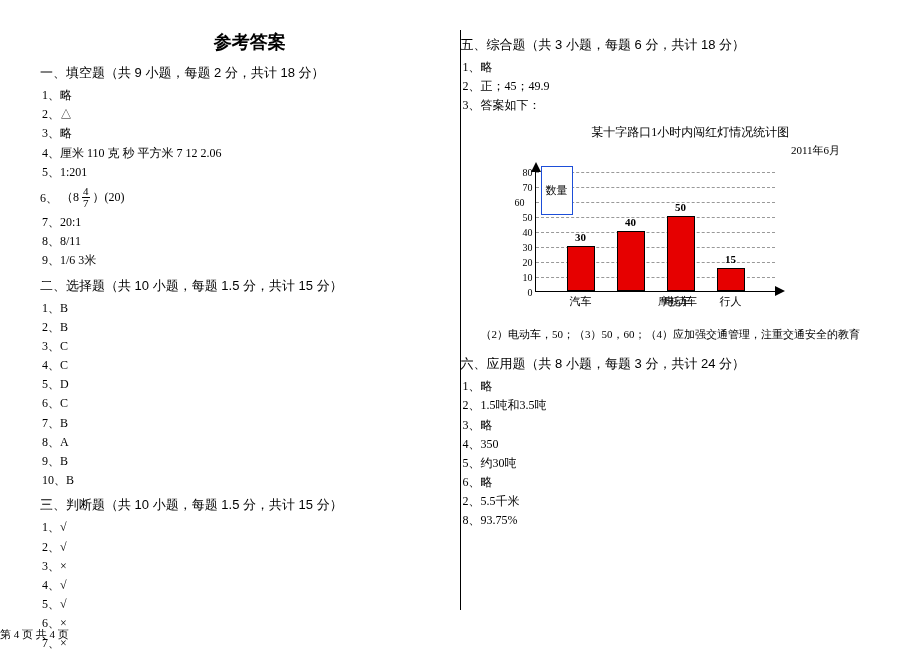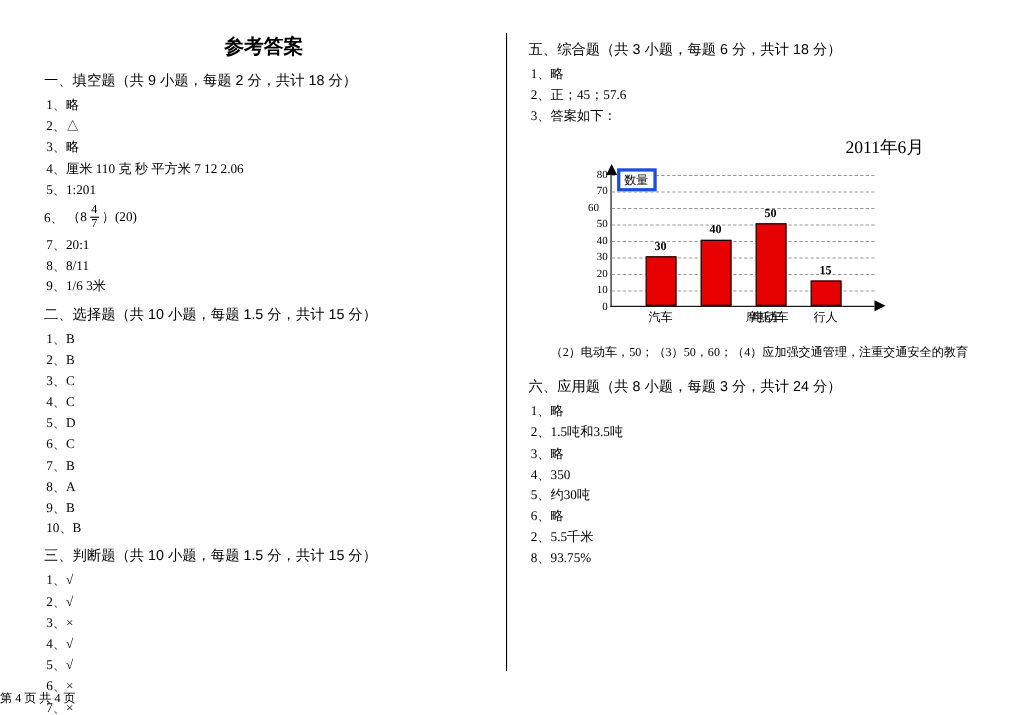--- a/index.html
+++ b/index.html
@@ -7,21 +7,20 @@
       width: 920px;
       height: 650px;
       font-family: "SimSun", "宋体", serif;
       font-size: 12px;
       background: #fff;
       position: relative;
       padding: 30px 40px 10px 40px;
     }
     .page {
       display: flex;
-      gap: 20px;
       height: 580px;
     }
     .column {
       flex: 1;
       position: relative;
     }
     .divider {
       width: 0;
       border-left: 1px solid #000;
       height: 580px;
@@ -62,21 +61,21 @@
     .chart-wrap {
       margin: 8px 0 6px 40px;
     }
     .chart-title {
       text-align: center;
       font-size: 12px;
       margin-bottom: 2px;
     }
     .chart-subtitle {
       text-align: right;
-      font-size: 16px;
+      font-size: 11px;
       margin-right: 40px;
       margin-bottom: 2px;
     }
     .chart {
       position: relative;
       width: 300px;
       height: 160px;
     }
     .chart-area {
       position: absolute;
@@ -103,22 +102,22 @@
       width: 0; height: 0;
       border-top: 5px solid transparent;
       border-bottom: 5px solid transparent;
       border-left: 10px solid #000;
     }
     .y-label-title {
       position: absolute;
       left: 40px;
       top: 6px;
       font-size: 11px;
-      border: 3px solid #1d4ed8;
-      padding: 0 4px;
+      border: 1px solid #1d4ed8;
+      padding: 16px 4px;
       background: #fff;
       z-index: 5;
     }
     .y-tick {
       position: absolute;
       left: 12px;
       font-size: 10px;
       width: 20px;
       text-align: right;
       transform: translateY(-50%);
@@ -210,24 +209,25 @@
     <div class="answer-line">6、×</div>
     <div class="answer-line">7、×</div>
 
   </div>
 
   <div class="divider"></div>
 
   <div class="column">
     <div class="section-header">五、综合题（共 3 小题，每题 6 分，共计 18 分）</div>
     <div class="answer-line">1、略</div>
-    <div class="answer-line">2、正；45；57.6</div>
+    <div class="answer-line">2、正；45；49.9</div>
     <div class="answer-line">3、答案如下：</div>
 
     <div class="chart-wrap">
+      <div class="chart-title">某十字路口1小时内闯红灯情况统计图</div>
       <div class="chart-subtitle">2011年6月</div>
       <div class="chart">
         <div class="y-label-title">数量</div>
         <div class="chart-area" id="chart-area">
           <div class="y-axis-arrow"></div>
           <div class="x-axis-arrow"></div>
         <div class="grid-line" style="top: 105px;"></div>
             <div class="grid-line" style="top: 90px;"></div>
             <div class="grid-line" style="top: 75px;"></div>
             <div class="grid-line" style="top: 60px;"></div>

